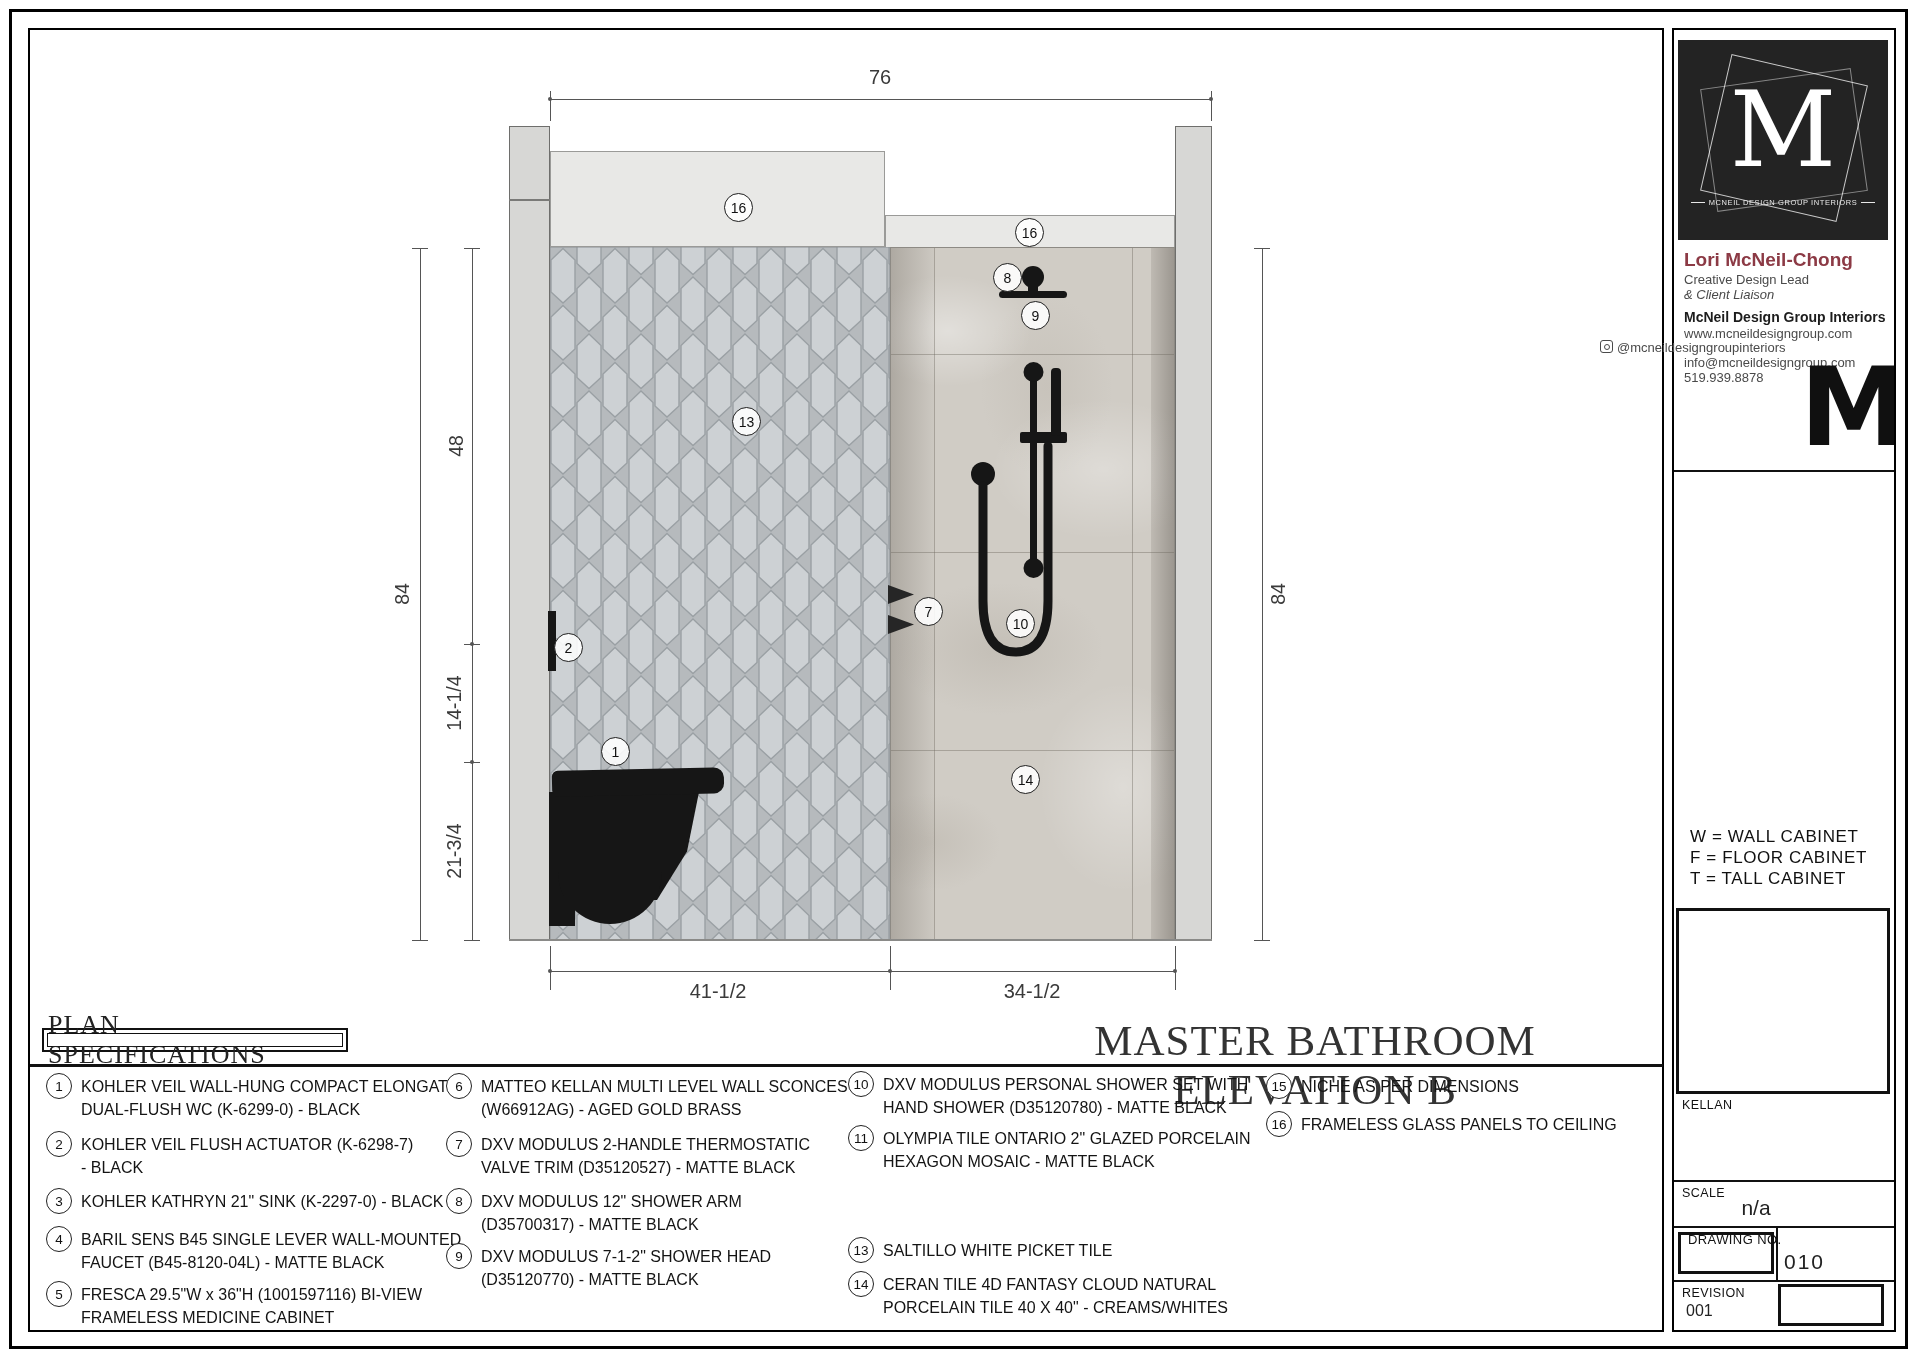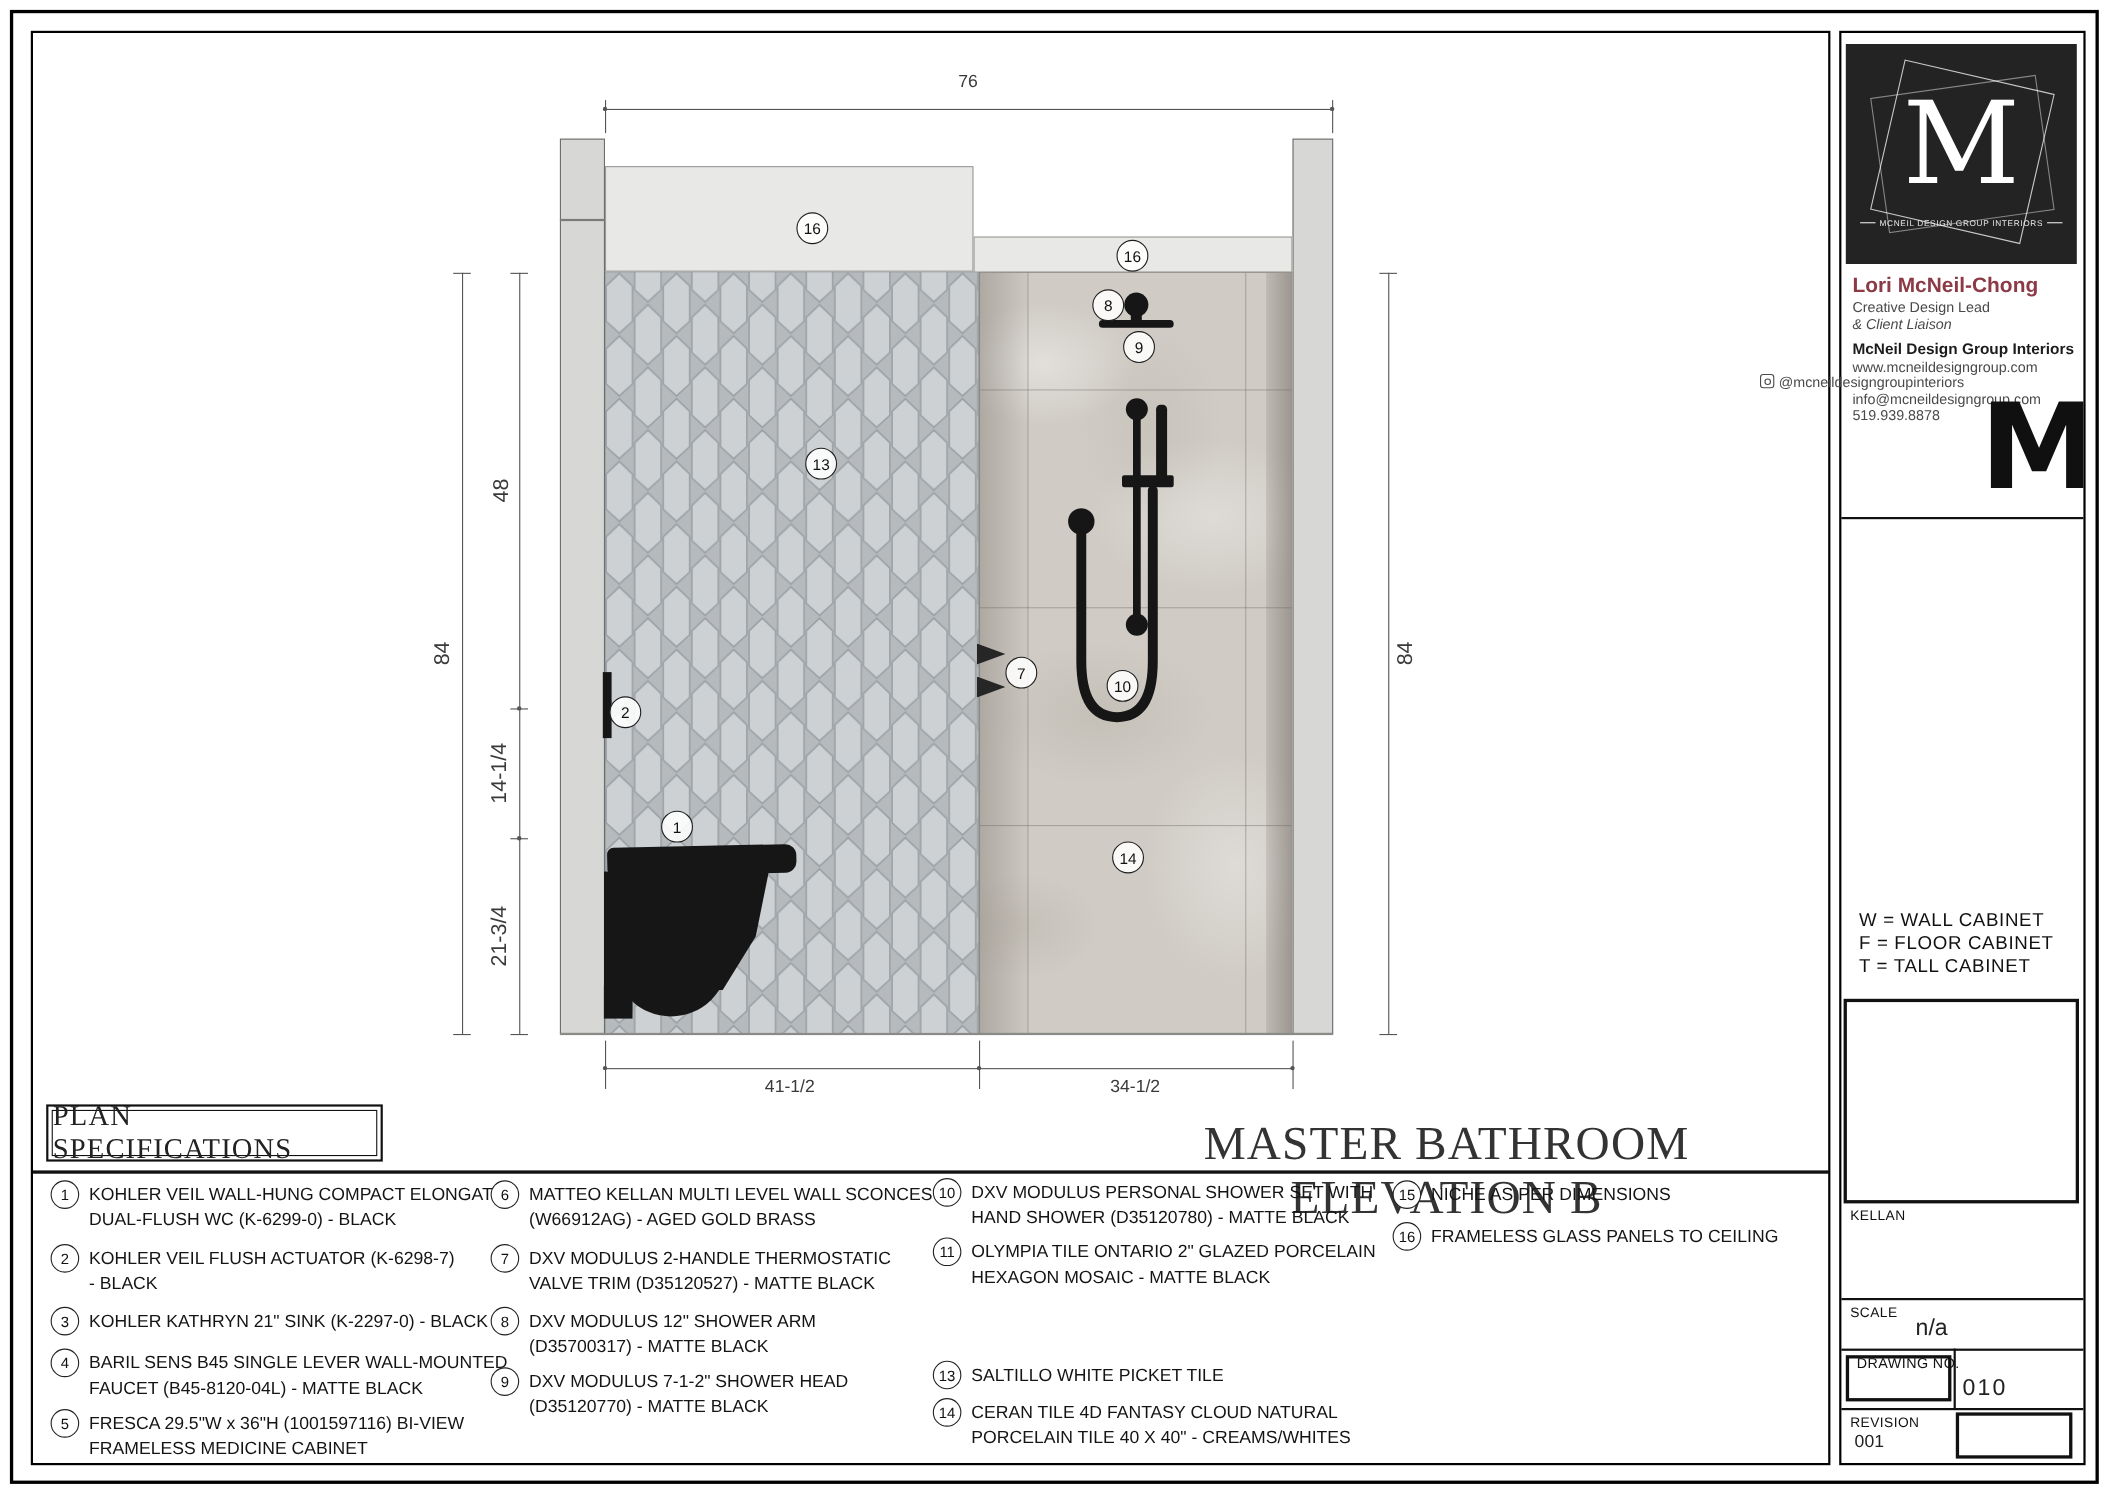--- a/index.html
+++ b/index.html
@@ -27,21 +27,21 @@
             background:linear-gradient(90deg,rgba(120,113,105,.20),rgba(92,86,79,.45));}
   .mstrip-l{position:absolute;top:0;left:0;width:43px;height:100%;
             background:linear-gradient(90deg,rgba(110,104,96,.35),rgba(110,104,96,.04));}
   
   .callout{position:absolute;width:27px;height:27px;margin-left:-13px;margin-top:-13px;
            border:1.6px solid #1e1e1e;border-radius:50%;background:rgba(255,255,255,.88);
            display:flex;align-items:center;justify-content:center;font-size:14px;color:#111;z-index:6;}
   
   .dline{background:#555;}
   .ddot{position:absolute;width:4px;height:4px;border-radius:50%;background:#555;}
-  .dimtext{position:absolute;font-size:16px;color:#3a3a3a;text-align:center;}
+  .dimtext{position:absolute;font-size:20px;color:#3a3a3a;text-align:center;}
   .vdim{position:absolute;width:110px;height:22px;display:flex;align-items:center;justify-content:center;
         font-size:19.5px;color:#3a3a3a;transform:rotate(-90deg);}
   .tri{position:absolute;width:26px;height:19px;background:#262626;clip-path:polygon(0 0,100% 50%,0 100%);z-index:4;}
   .blackpart{background:#161616;position:absolute;z-index:3;}
   
   .sheet-title{font-family:"Liberation Serif",serif;font-size:43px;letter-spacing:1px;color:#333;}
   .specbox-outer{border:2px solid #111;background:#fff;z-index:5;}
   .specbox-inner{position:absolute;left:3px;top:3px;right:3px;bottom:3px;border:1px solid #111;
       display:flex;align-items:center;justify-content:center;}
   .spechead{font-family:"Liberation Serif",serif;font-size:26px;letter-spacing:1px;color:#222;}
@@ -178,21 +178,21 @@
   <div class="abs dline" style="left:550px;top:971px;width:625px;height:1.3px;"></div>
   <div class="ddot" style="left:548px;top:969px;"></div>
   <div class="ddot" style="left:888px;top:969px;"></div>
   <div class="ddot" style="left:1173px;top:969px;"></div>
   <div class="dimtext" style="left:658px;top:980px;width:120px;">41-1/2</div>
   <div class="dimtext" style="left:972px;top:980px;width:120px;">34-1/2</div>
 
   <div class="abs sheet-title" style="left:990px;top:1016px;width:650px;text-align:center;">MASTER BATHROOM ELEVATION B</div>
   <div class="abs" style="left:30px;top:1064px;width:1633px;height:3px;background:#111;"></div>
 
-  <div class="abs specbox-outer" style="left:42px;top:1004px;width:306px;height:52px;padding-left:25px;">
+  <div class="abs specbox-outer" style="left:42px;top:1028px;width:306px;height:24px;padding-left:25px;">
     <div class="specbox-inner">
       <span class="spechead">PLAN SPECIFICATIONS</span>
     </div>
   </div>
 
   <div class="spec-item" style="left:46px;top:1076px;">
     <span class="snum">1</span>
     <div class="stext">
         <div>KOHLER VEIL WALL-HUNG COMPACT ELONGATED</div>
         <div>DUAL-FLUSH WC (K-6299-0) - BLACK</div>

